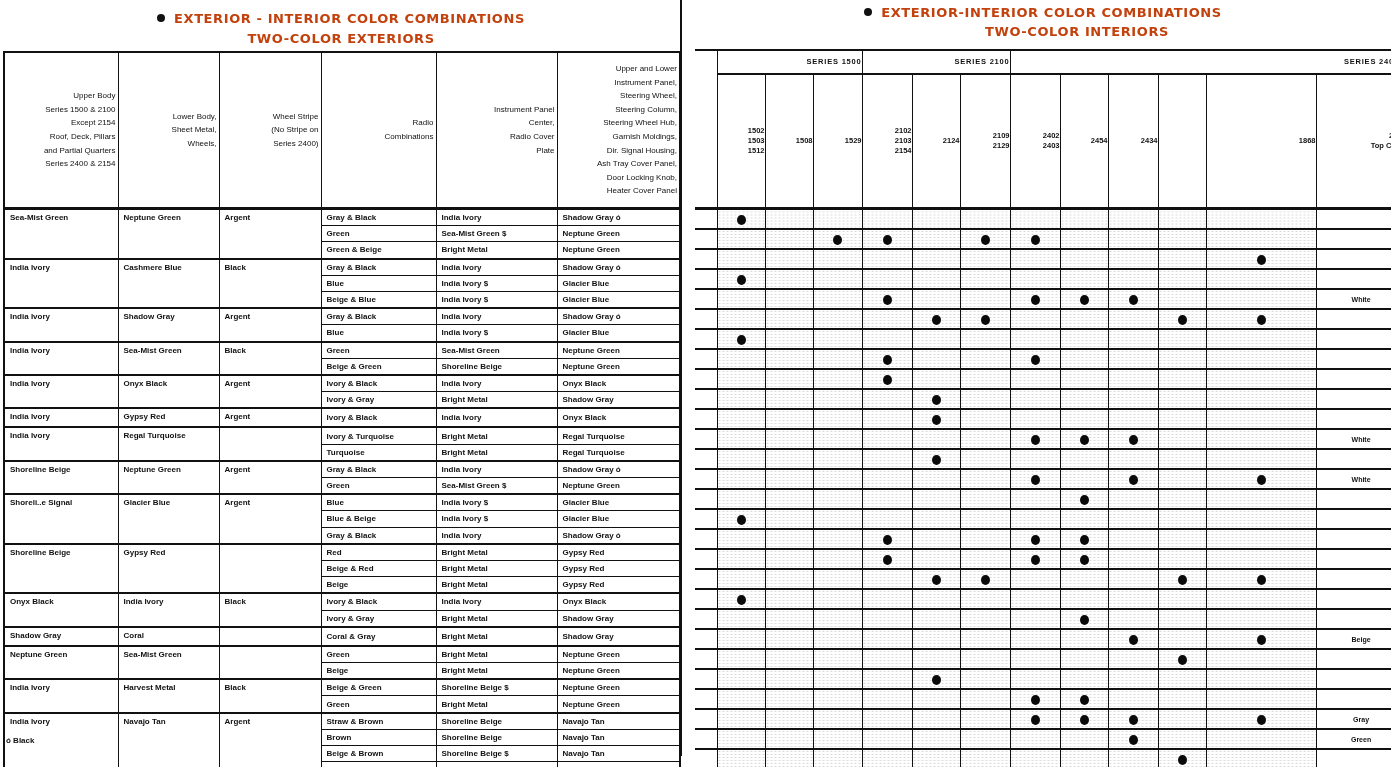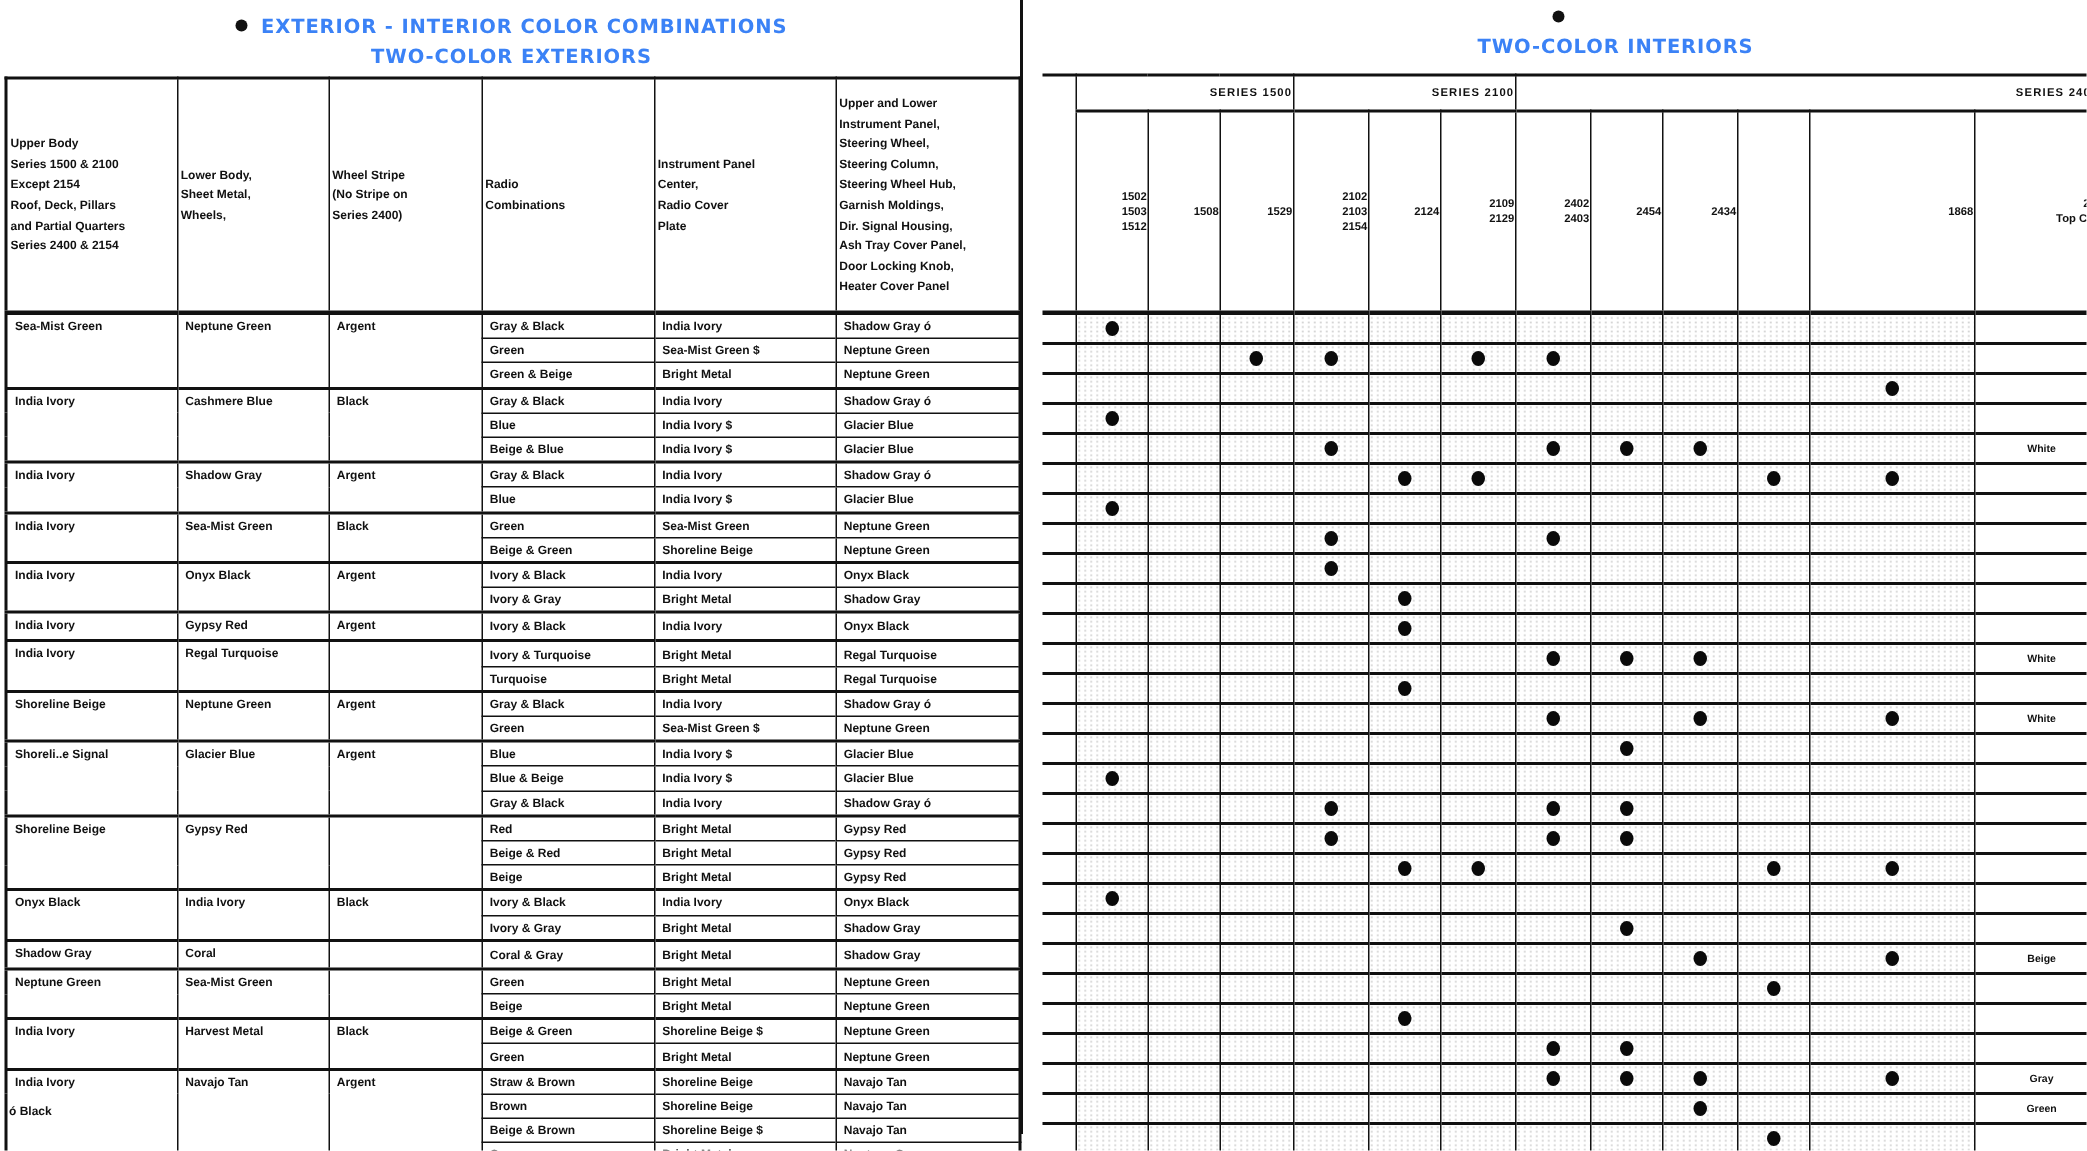--- a/index.html
+++ b/index.html
@@ -4,40 +4,40 @@
 <style>
   html, body { margin:0; padding:0; }
   body {
     width:1391px; height:767px; position:relative; overflow:hidden;
     background:#ffffff; color:#111111;
     font-family:"Liberation Sans", sans-serif;
   }
   .panel-title {
     position:absolute; text-align:center;
     font-family:"DejaVu Sans", sans-serif; font-weight:bold;
-    font-size:13px; letter-spacing:0.6px; white-space:nowrap; color:#3b82f6;
+    font-size:13px; letter-spacing:0.6px; white-space:nowrap; color:#c2410c;
   }
   .bullet {
     display:inline-block; width:8px; height:8px; border-radius:50%;
     background:#111; margin-right:9px; vertical-align:1px;
   }
   .separator {
     position:absolute; left:680px; top:0; width:2px; height:756px; background:#111;
   }
 
   
   table { border-collapse:collapse; table-layout:fixed; }
   #left-table {
     position:absolute; left:3px; top:51px; width:676px;
     border:2px solid #111;
   }
   #left-table th {
     height:154px; border:1.5px solid #111; border-bottom:3px solid #111;
-    font-size:8px; font-weight:bold; line-height:13.6px;
-    white-space:pre-line; text-align:left; vertical-align:middle;
+    font-size:8px; font-weight:normal; line-height:13.6px;
+    white-space:pre-line; text-align:right; vertical-align:middle;
     padding:0 2px; overflow:hidden;
   }
   #left-table td {
     font-size:8px; font-weight:bold; white-space:nowrap; overflow:hidden;
     border-left:1.5px solid #111; border-right:1.5px solid #111;
     padding:0 5px; height:15.2px; line-height:11px;
   }
   #left-table tr.grp-start td { border-top:2px solid #111; }
   #left-table tr.sub td { border-top:1.5px solid #111; }
   #left-table td.grp { vertical-align:top; padding-top:2px; }
@@ -343,21 +343,21 @@
         <td class="trim">Neptune Green</td>
       </tr>
     </tbody>
 </table>
 
 <div class="footnote">ó Black</div>
 
 <div class="separator"></div>
 
 <div class="panel-title" style="left:695px; width:696px; top:5px;">
-  <span class="bullet"></span>
+  <span class="bullet"></span><span>EXTERIOR-INTERIOR COLOR COMBINATIONS</span>
 </div>
 <div class="panel-title" style="left:729px; width:696px; top:24px;">TWO-COLOR INTERIORS</div>
 
 <table id="right-table">
   <colgroup>
     <col style="width:22px">
     <col style="width:48px">
       <col style="width:48px">
       <col style="width:49px">
     <col style="width:50px">

